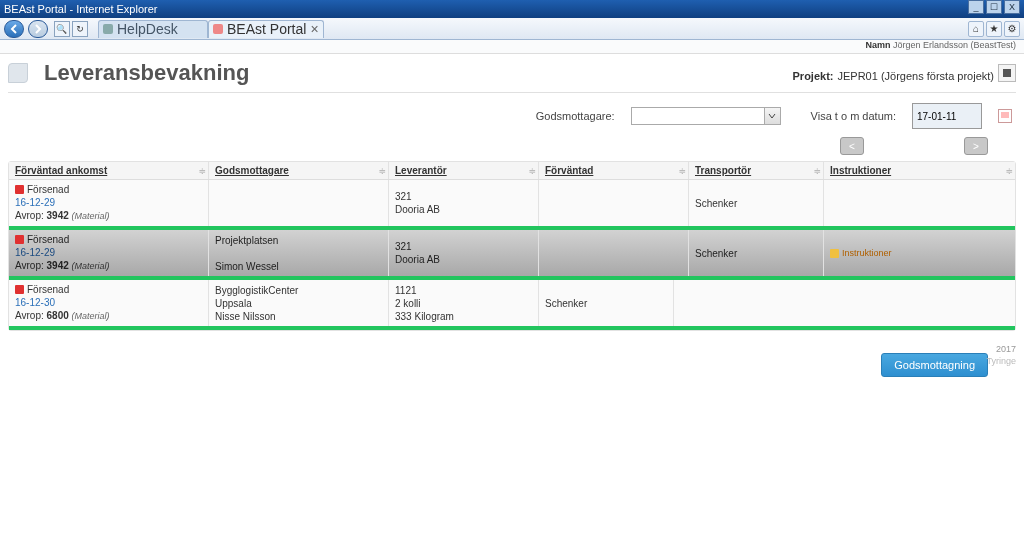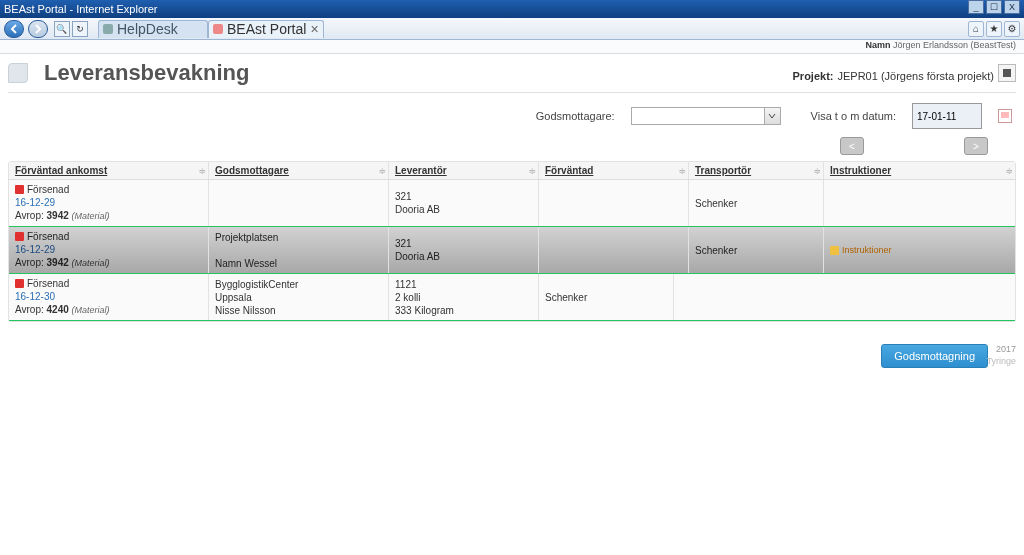--- a/index.html
+++ b/index.html
@@ -55,21 +55,21 @@
 
   
   .grid { border:1px solid #e2e2e2; border-radius:3px; }
   .grid-head { background:#f5f5f5; display:flex; border-bottom:1px solid #ddd; }
   .col { padding:3px 6px; border-right:1px solid #e2e2e2; display:flex; align-items:center; position:relative; }
   .col:last-child { border-right:0; }
   .col .sort { position:absolute; right:2px; top:4px; font-size:9px; color:#aaa; }
   .grid-head .col { font-size:10px; color:#333; }
   .grid-head .col u { font-weight:bold; }
   .c1{ flex:0 0 200px; } .c2{ flex:0 0 180px; } .c3{ flex:0 0 150px; } .c4{ flex:0 0 150px; } .c5{ flex:0 0 135px; } .c6{ flex:1; }
-  .grid-row { display:flex; border-bottom:1px solid #22c55e; font-size:10px; }
+  .grid-row { display:flex; border-bottom:4px solid #22c55e; font-size:10px; }
   .grid-row .col { flex-direction:column; align-items:flex-start; justify-content:center; padding:3px 6px; line-height:13px; }
   .grid-row.even { background:#fafafa; }
   .grid-row.sel { background:linear-gradient(#d2d2d2,#a8a8a8); color:#222; }
   .status-badge { display:inline-flex; align-items:center; gap:3px; }
   .status-badge .sq { width:9px;height:9px; background:#e03030; border-radius:1px; }
   .status-badge.yellow .sq { background:#f0c040; }
   .date-link { color:#2a6fb8; }
   .grid-row.sel .date-link { color:#1a4a80; }
   .avrop { font-style:normal; }
   .avrop i { font-style:italic; color:#666; font-size:9px; }
@@ -234,21 +234,21 @@
         <span class="status-badge">
             <span class="sq"></span>
             <span>Försenad</span>
           </span>
         <span class="date-link">16-12-29</span>
         <span class="avrop"><span>Avrop:</span> <b>3942</b> <i>(Material)</i></span>
       </div>
       <div class="col c2">
           <span>Projektplatsen</span>
           <span>&nbsp;</span>
-          <span>Namn Wessel</span>
+          <span>Simon Wessel</span>
         </div>
       <div class="col c3">
           <span>321</span>
           <span>Dooria AB</span>
         </div>
       <div class="col c4"></div>
       <div class="col c5">
           <span>Schenker</span>
         </div>
       <div class="col c6">
@@ -259,21 +259,21 @@
       </div>
     </div>
 
     <div class="grid-row even">
       <div class="col c1">
         <span class="status-badge">
             <span class="sq"></span>
             <span>Försenad</span>
           </span>
         <span class="date-link">16-12-30</span>
-        <span class="avrop"><span>Avrop:</span> <b>4240</b> <i>(Material)</i></span>
+        <span class="avrop"><span>Avrop:</span> <b>6800</b> <i>(Material)</i></span>
       </div>
       <div class="col c2">
           <span>BygglogistikCenter</span>
           <span>Uppsala</span>
           <span>Nisse Nilsson</span>
         </div>
       <div class="col c4">
           <span>1121</span>
           <span>2 kolli</span>
           <span>333 Kilogram</span>

